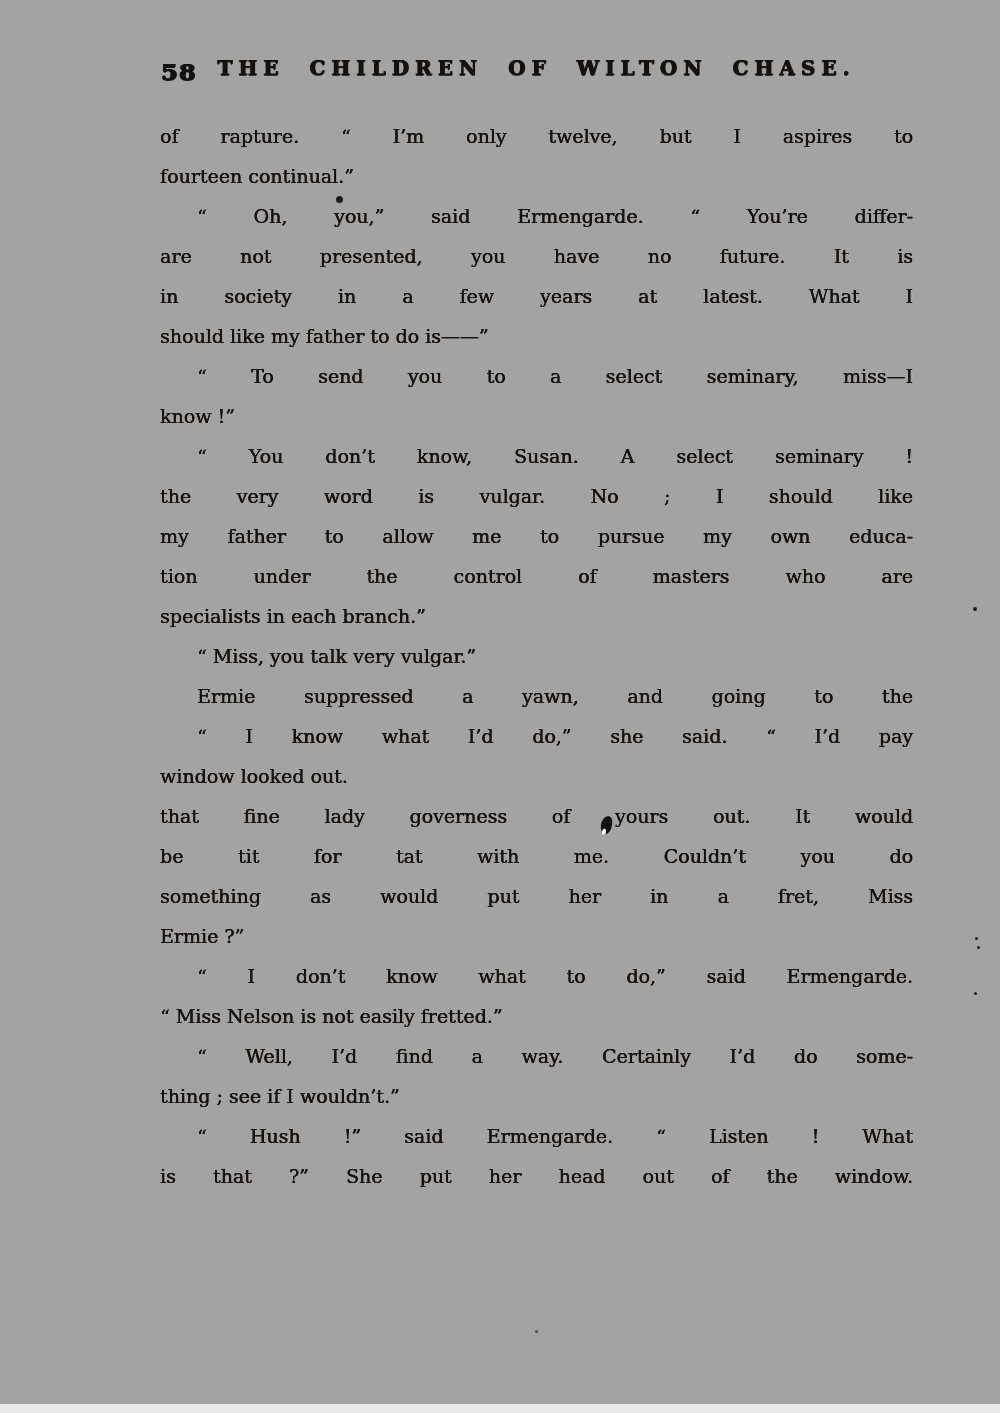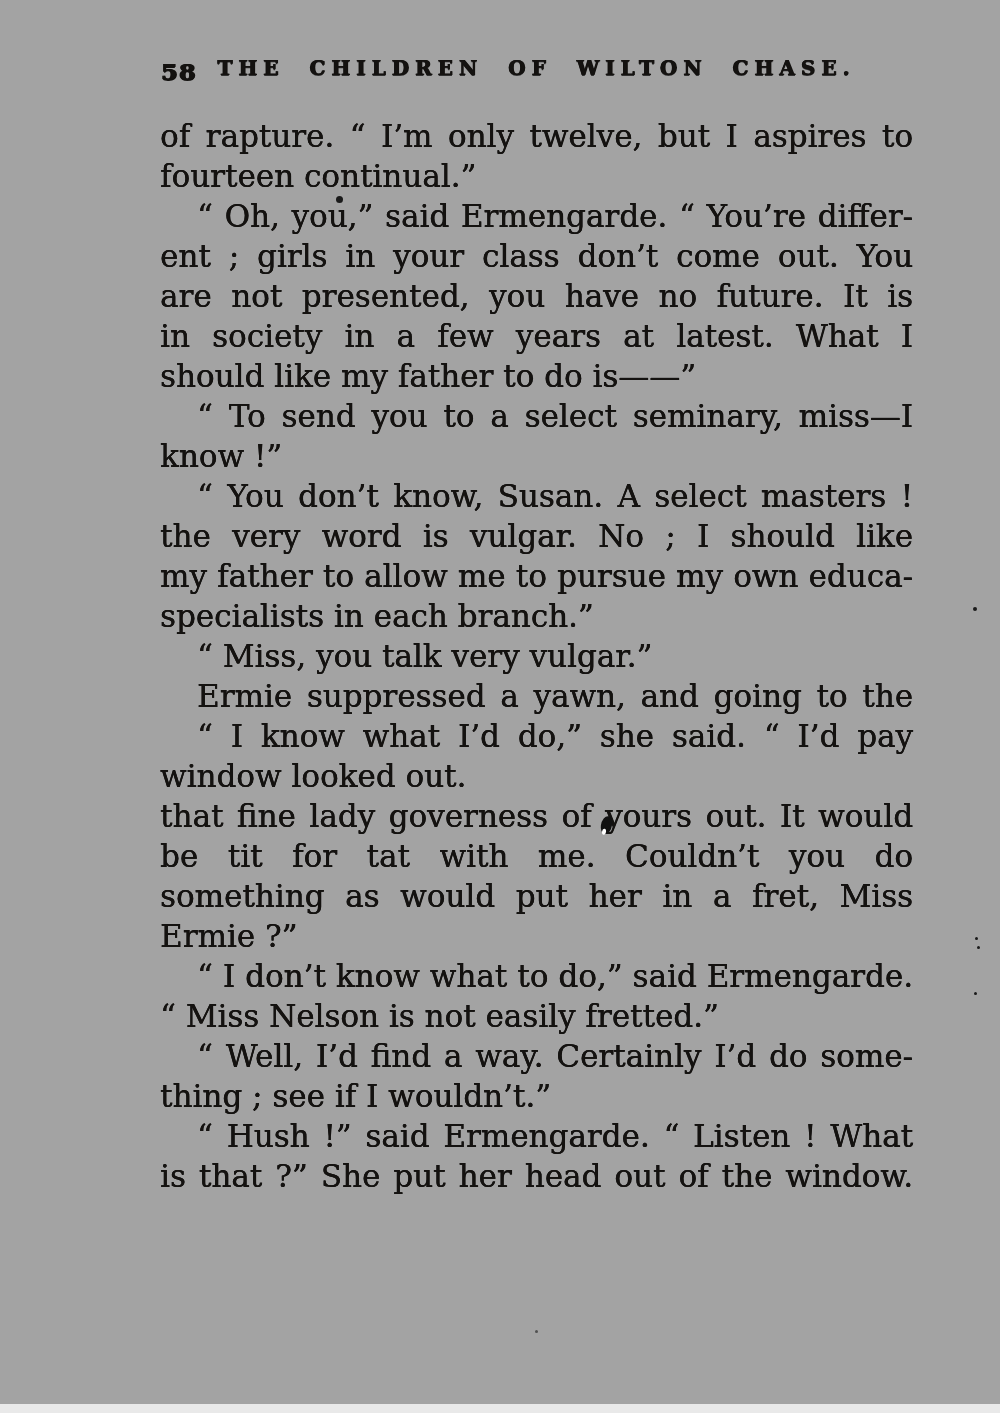--- a/index.html
+++ b/index.html
@@ -20,21 +20,21 @@
   }
   .runtitle{
     text-align:center;
     font-size:20px;font-weight:bold;
     letter-spacing:6px;word-spacing:12px;
     transform:scaleY(1.05);
     text-shadow:0.7px 0 0 currentColor,-0.4px 0 0 currentColor,0 0.5px 0 rgba(0,0,0,.7);
   }
   .body{
     position:absolute;top:116px;left:160px;width:753px;
-    font-size:31px;line-height:40px;
+    font-size:19px;line-height:40px;
     text-shadow:0.35px 0 0 currentColor,0 0.3px 0 rgba(0,0,0,.55);
   }
   .line{
     height:40px;
     text-align:justify;
     text-align-last:justify;
     white-space:normal;
     overflow:visible;
   }
   .line.noj{text-align-last:left;}
@@ -58,29 +58,29 @@
   <div class="header">
     <span class="pagenum">58</span>
     <div class="runtitle">THE CHILDREN OF WILTON CHASE.</div>
   </div>
 
   <div class="body">
 
   <div class="line">of rapture. “ I’m only twelve, but I aspires to</div>
       <div class="line noj">fourteen continual.”</div>
       <div class="line indent">“ Oh, you,” said Ermengarde. “ You’re differ-</div>
-      <div class="line">ent ; girls in your class don’t come out. You</div>
       <div class="line">are not presented, you have no future. It is</div>
       <div class="line">in society in a few years at latest. What I</div>
       <div class="line noj">should like my father to do is——”</div>
       <div class="line indent">“ To send you to a select seminary, miss—I</div>
       <div class="line noj">know !”</div>
-      <div class="line indent">“ You don’t know, Susan. A select masters !</div>
+      <div class="line indent">“ You don’t know, Susan. A select seminary !</div>
       <div class="line">the very word is vulgar. No ; I should like</div>
       <div class="line">my father to allow me to pursue my own educa-</div>
+      <div class="line">tion under the control of masters who are</div>
       <div class="line noj">specialists in each branch.”</div>
       <div class="line indent noj">“ Miss, you talk very vulgar.”</div>
       <div class="line indent">Ermie suppressed a yawn, and going to the</div>
       <div class="line indent">“ I know what I’d do,” she said. “ I’d pay</div>
       <div class="line noj">window looked out.</div>
       <div class="line">that fine lady governess of yours out. It would</div>
       <div class="line">be tit for tat with me. Couldn’t you do</div>
       <div class="line">something as would put her in a fret, Miss</div>
       <div class="line noj">Ermie ?”</div>
       <div class="line indent">“ I don’t know what to do,” said Ermengarde.</div>

